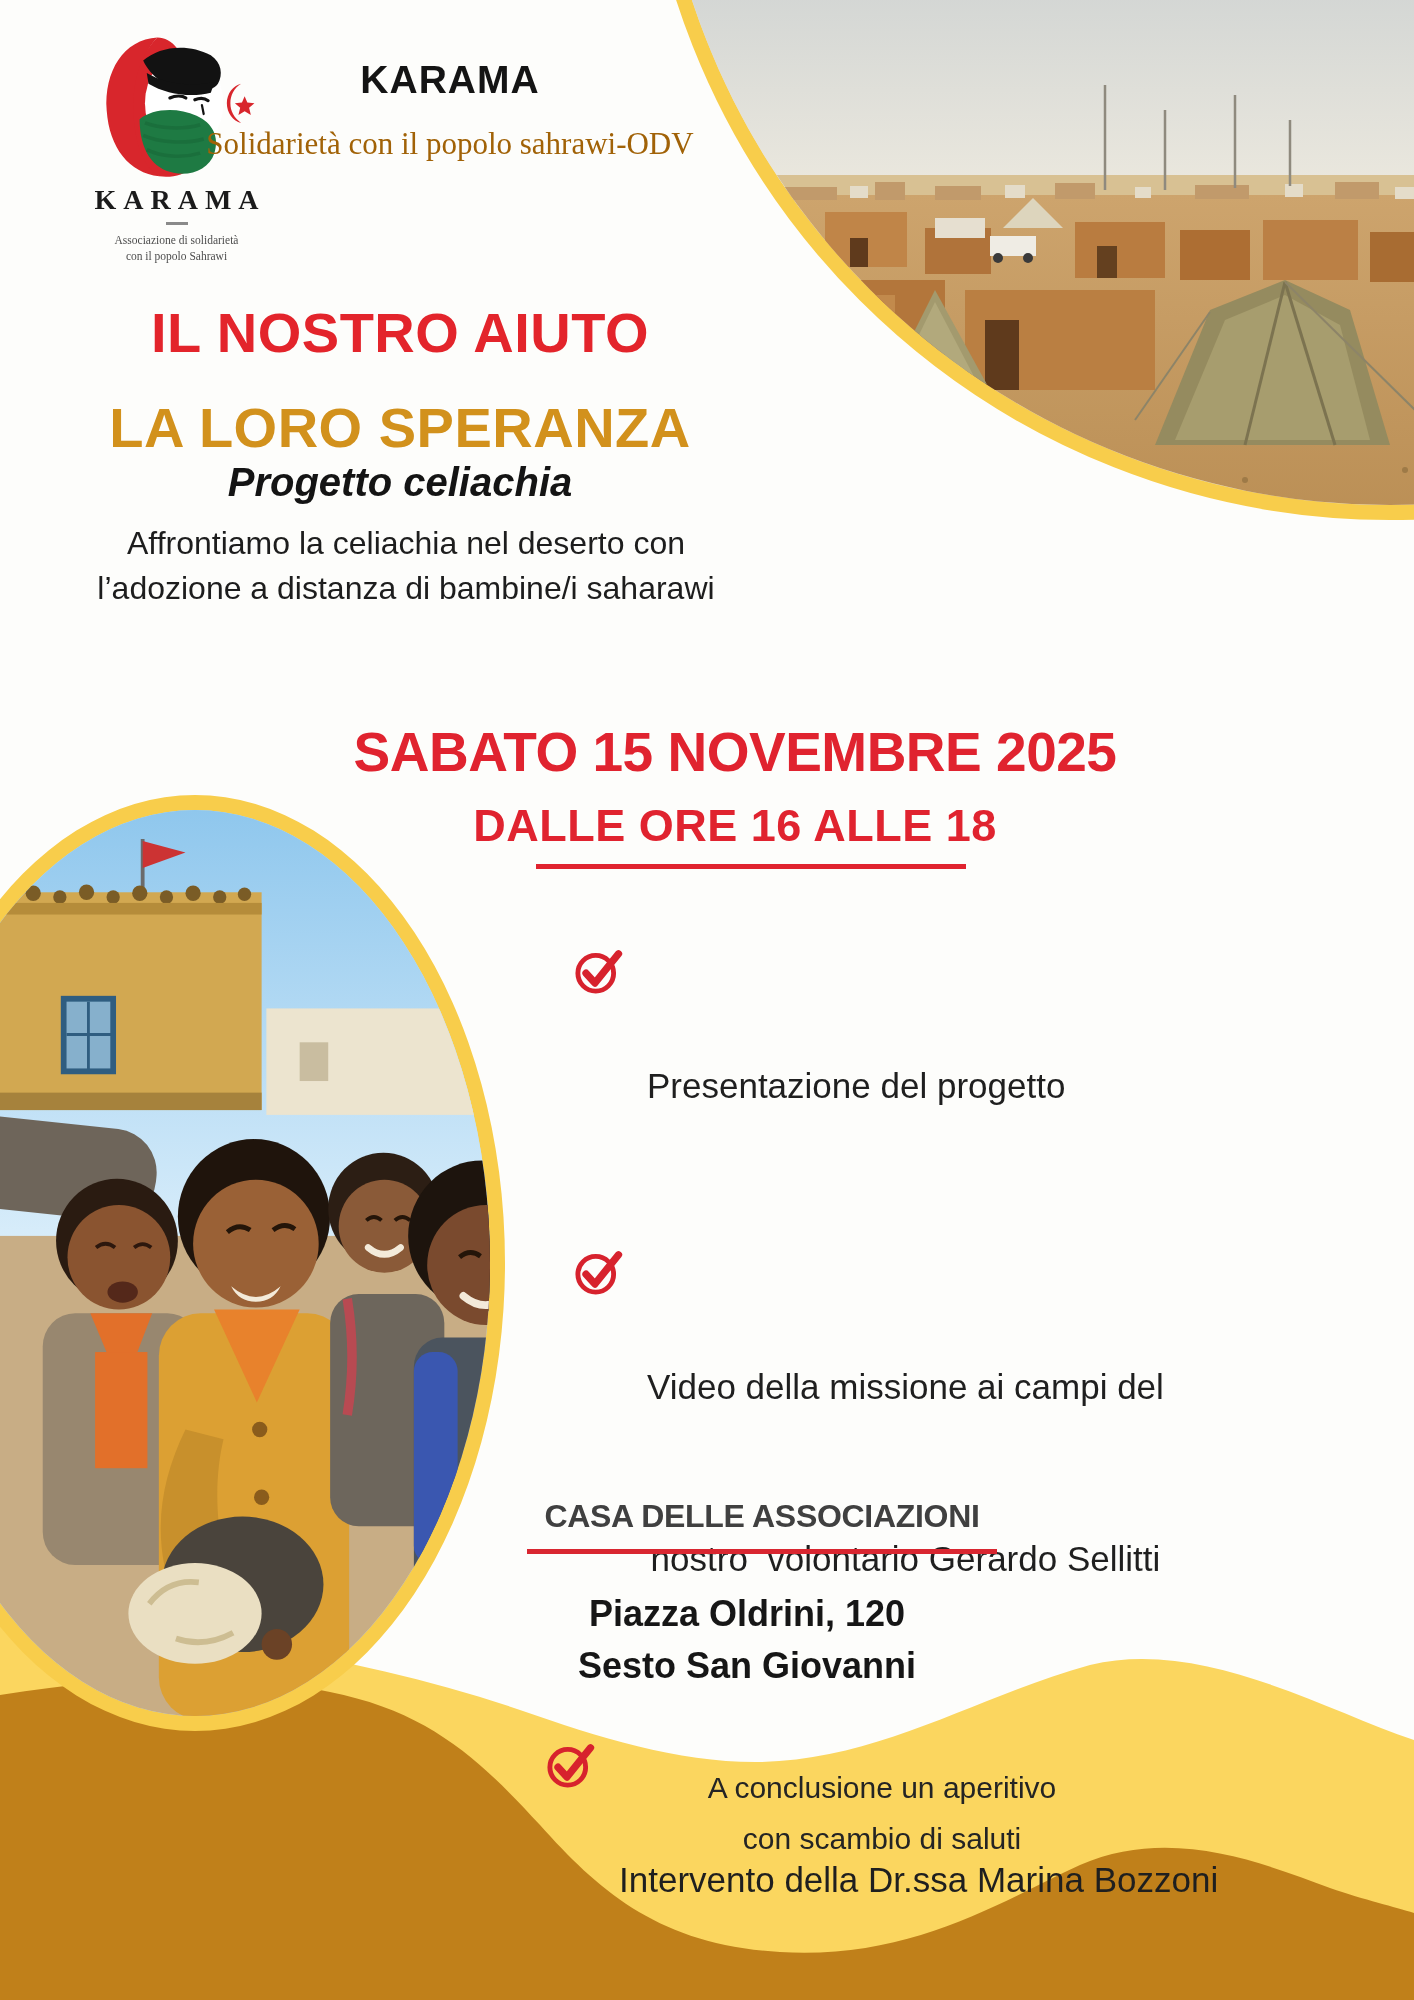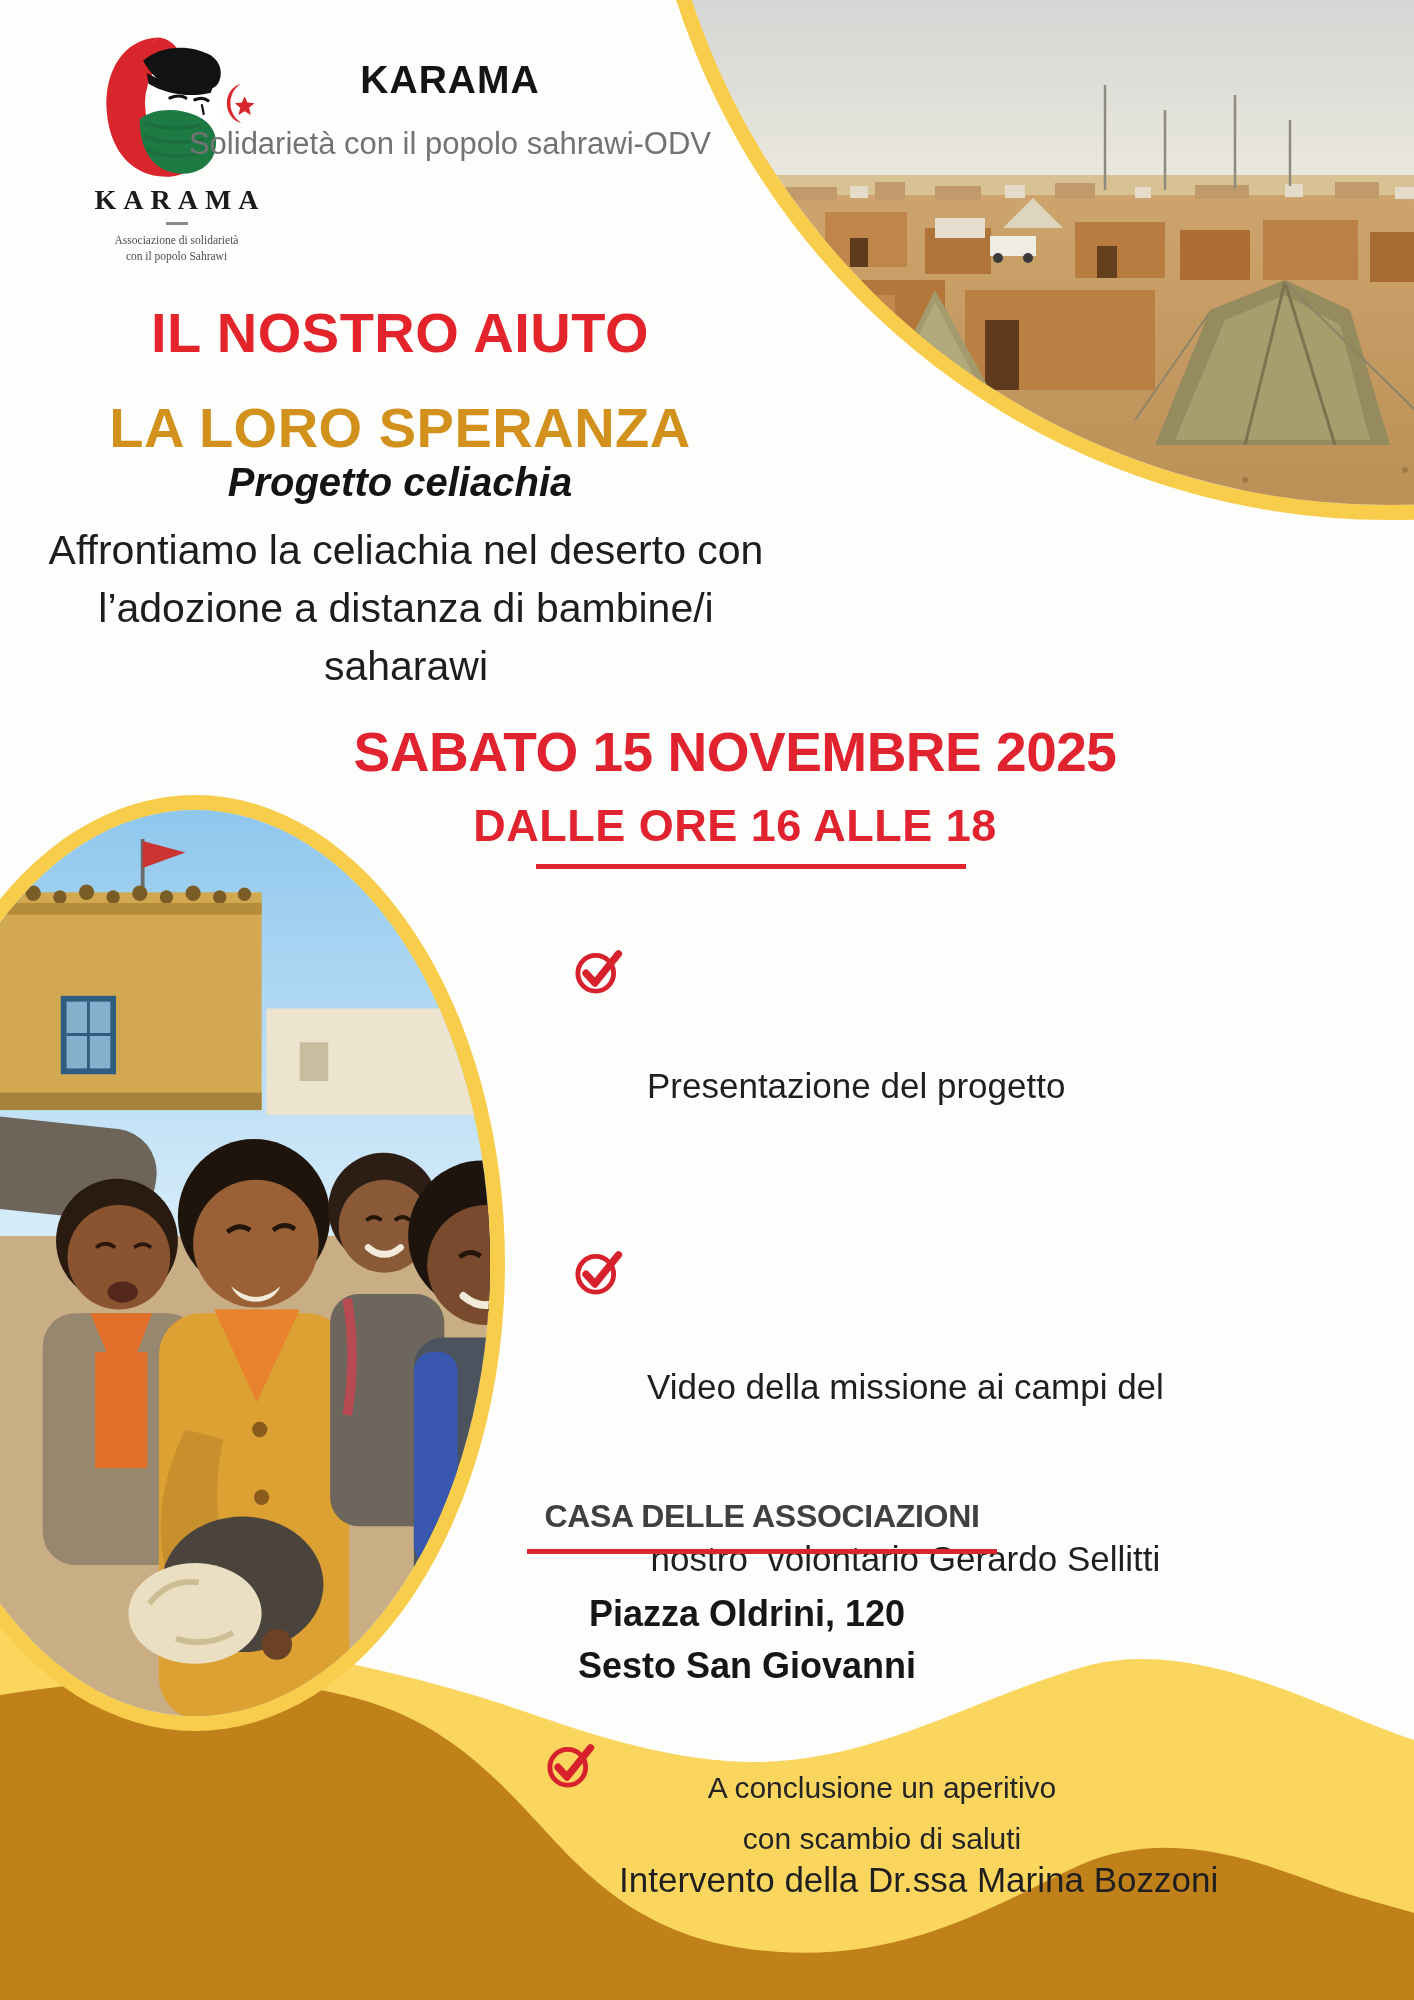--- a/index.html
+++ b/index.html
@@ -28,27 +28,27 @@
     font-family:"Liberation Serif",serif;font-weight:bold;font-size:28px;
     letter-spacing:7px;color:#1b1b1b;margin-top:2px;padding-left:7px;
   }
   .logo-divider{width:22px;height:3px;background:#8a8a8a;margin:6px auto 7px;}
   .logo-tagline{
     font-family:"Liberation Serif",serif;font-size:11.5px;color:#4d4d4d;line-height:1.4;
   }
   
   .org{position:absolute;left:40px;top:58px;width:820px;text-align:center;z-index:4;}
   .org-name{font-size:39px;font-weight:bold;color:#141414;letter-spacing:1px;}
-  .org-subtitle{font-size:31px;color:#737373;margin-top:24px;}
+  .org-subtitle{font-size:31px;color:#a16207;margin-top:24px;font-family:Liberation Serif, serif;}
   
   .title{position:absolute;left:0;top:300px;width:800px;text-align:center;z-index:4;}
   .title-line1{font-size:56px;font-weight:bold;color:#E3242B;letter-spacing:.5px;}
   .title-line2{font-size:56px;font-weight:bold;color:#D2911C;letter-spacing:.5px;margin-top:30px;}
   .title-subtitle{font-size:40px;font-weight:bold;font-style:italic;color:#141414;}
-  .title-desc{font-size:41px;color:#1d1d1d;line-height:1.42;margin-top:16px;padding-left:12px;}
+  .title-desc{font-size:32px;color:#1d1d1d;line-height:1.42;margin-top:16px;padding-left:12px;}
   
   .date{position:absolute;left:50px;top:720px;width:1370px;text-align:center;z-index:4;color:#E0232F;}
   .date-main{font-size:55px;font-weight:bold;letter-spacing:-.5px;}
   .date-time{font-size:45px;font-weight:bold;margin-top:16px;letter-spacing:.5px;}
   .date-underline{width:430px;height:5px;background:#E0232F;margin:12px auto 0;transform:translateX(16px);}
   
   .agenda{position:absolute;left:545px;top:942px;width:640px;z-index:4;
     display:flex;flex-direction:column;gap:14px;}
   .agenda-item{display:flex;gap:22px;align-items:flex-start;text-align:center;}
   .agenda-item.indent{padding-left:28px;}

